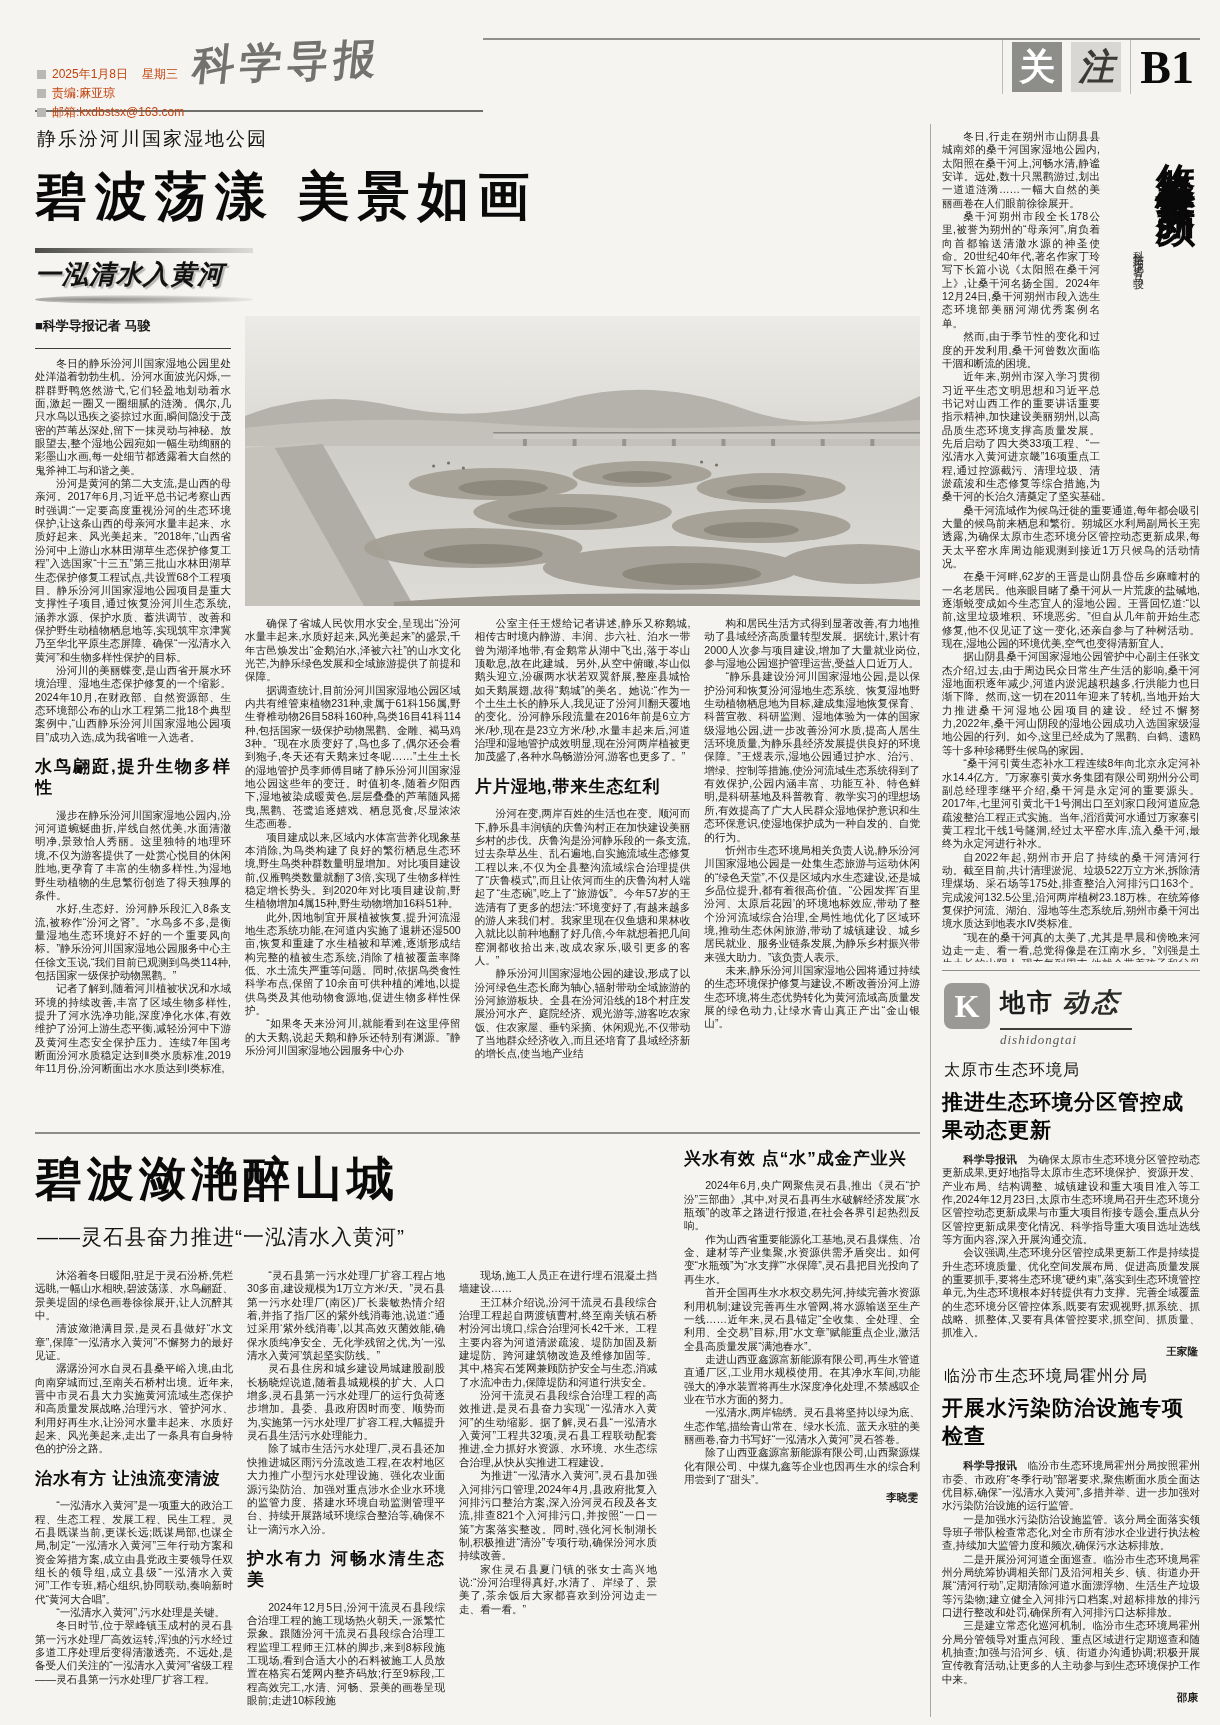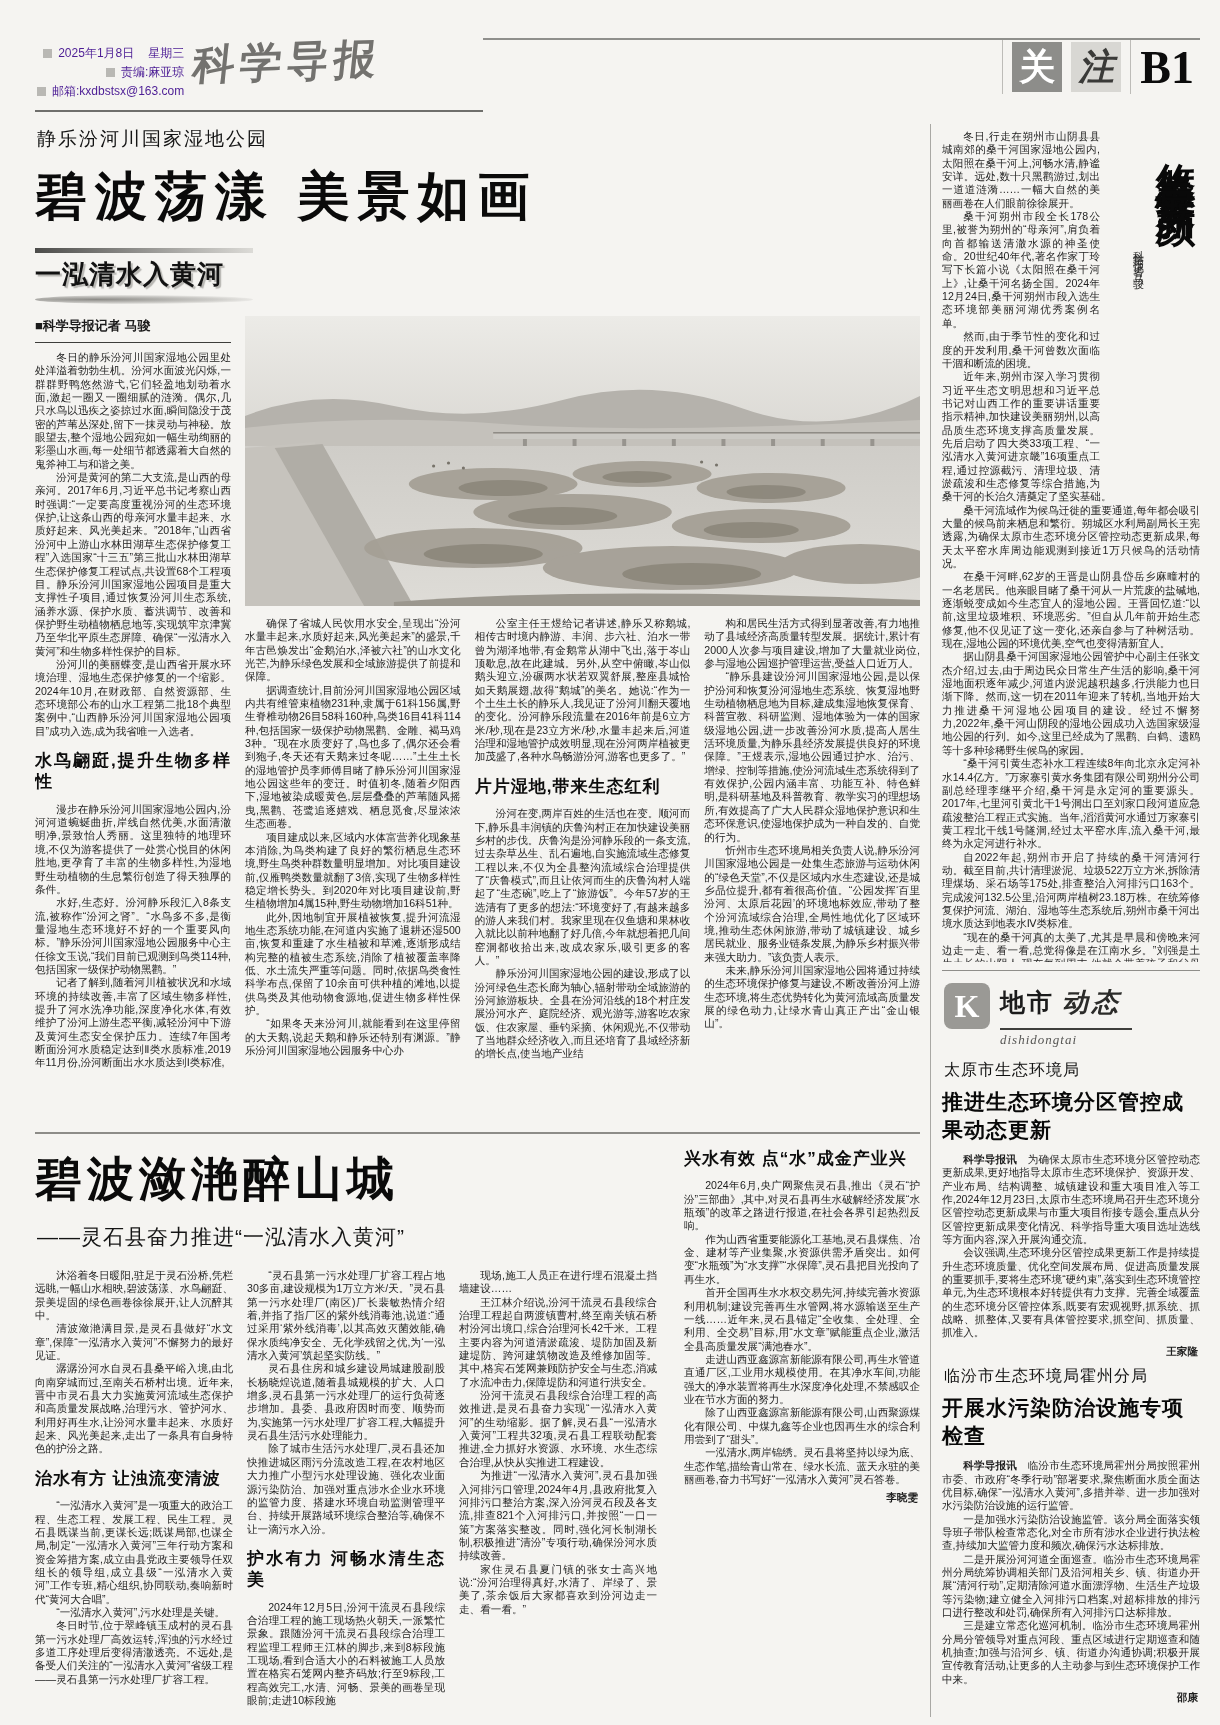--- a/index.html
+++ b/index.html
@@ -3,21 +3,21 @@
 <meta charset="utf-8">
 <style>
   html,body{margin:0;padding:0;background:#e6e5e2;}
   .page{position:relative;width:1220px;height:1725px;background:#f5f4f1;margin:0 auto;
         box-sizing:border-box;padding:26px 20px 16px 35px;overflow:hidden;
         font-family:"Liberation Sans",sans-serif;color:#1b1b1b;}
   
   .topbar{position:relative;height:92px;}
   .toprule{position:absolute;top:12px;left:448px;right:0;height:2px;background:#8f8f8c;}
   .headerleft{position:absolute;top:18px;left:0;width:448px;height:66px;border-bottom:2px solid #6f6f6c;}
-  .hmeta{position:absolute;top:0;left:2px;font-size:12px;line-height:19px;color:#4c1d95;white-space:nowrap;text-align:right;}
+  .hmeta{position:absolute;top:21px;left:2px;font-size:12px;line-height:19px;color:#c2410c;white-space:nowrap;}
   .hline{display:block;}
   .sq{display:inline-block;width:9px;height:9px;background:#b9b8b4;margin-right:6px;vertical-align:middle;}
   .wd{margin-left:14px;}
   .masthead{position:absolute;left:158px;top:8px;font-family:"Liberation Serif",serif;font-size:42px;
             font-weight:700;color:#73726f;letter-spacing:5px;transform:rotate(-2deg) skewX(-8deg);}
   .section-block{position:absolute;right:6px;top:14px;display:flex;align-items:center;gap:9px;}
   .vbar{width:1px;height:54px;background:#bdbcb8;}
   .secbox{width:50px;height:50px;display:flex;align-items:center;justify-content:center;
           font-size:36px;font-weight:900;}
   .secbox.dark{background:#8d8d8a;color:#fff;}
@@ -32,26 +32,26 @@
   .coltext{font-size:10.6px;line-height:1.26;text-align:justify;color:#1e1e1e;}
   .para{margin:0;text-indent:2em;}
   .col-subhead{font-size:17px;font-weight:800;margin:12px 0 10px;color:#0d0d0d;letter-spacing:1px;}
   .byline-right{margin:5px 2px 0 0;text-align:right;font-weight:700;text-indent:0;}
   .lead{font-weight:800;}
   
   .kicker{font-size:19px;letter-spacing:2px;margin:8px 0 10px 2px;color:#141414;}
   .headline{font-size:52px;font-weight:900;letter-spacing:8px;margin:0 0 16px;color:#0a0a0a;}
   .badge{width:218px;margin:2px 0 12px;}
   .badge-bar{height:5px;background:linear-gradient(90deg,#4c4c4a,#dcdbd7);margin-bottom:4px;}
-  .badge-text{font-size:26px;font-weight:900;letter-spacing:1px;color:#121212;
+  .badge-text{font-size:26px;font-weight:900;font-style:italic;letter-spacing:1px;color:#121212;
               text-shadow:2px 2px 1px #b7b6b2;white-space:nowrap;}
   .badge-swoosh{height:9px;margin-top:3px;border-radius:50%;
               background:radial-gradient(ellipse at 28% 50%,#8d8c88 0%,rgba(150,149,145,.4) 55%,rgba(245,244,241,0) 78%);}
   .ma-grid{display:grid;grid-template-columns:196px 1fr;column-gap:14px;}
-  .byline{font-size:13px;font-weight:700;border-bottom:1px solid #3d3d3b;padding:1px 0 7px;margin-bottom:8px;}
+  .byline{font-size:13px;font-weight:700;border-bottom:1px solid #3d3d3b;padding:1px 0 13px;margin-bottom:8px;}
   .h-col1{height:742px;overflow:hidden;}
   .photo{height:290px;margin-bottom:11px;overflow:hidden;}
   .photo svg{display:block;width:100%;height:100%;}
   .ma-cols{display:flex;gap:14px;height:505px;overflow:hidden;}
   .ma-cols .coltext{flex:1;min-width:0;overflow:hidden;}
   .hdivider{border-top:2px solid #8d8c88;margin-top:10px;}
   
   .bottom-article{display:grid;grid-template-columns:1fr 236px;column-gap:18px;padding-top:12px;gap:27px;}
   .ba-headline{font-family:"Liberation Serif",serif;font-size:47px;font-weight:900;letter-spacing:5px;margin:2px 0 12px;color:#0a0a0a;}
   .ba-subtitle{font-size:21px;letter-spacing:1px;margin:0 0 18px 2px;color:#151515;}
@@ -245,22 +245,22 @@
               </div>
           </div>
         </div>
         <div class="ba-col4">
           <div class="coltext">
               <h4 class="col-subhead">兴水有效 点“水”成金产业兴</h4>
               <p class="para">2024年6月,央广网聚焦灵石县,推出《灵石“护汾”三部曲》,其中,对灵石县再生水破解经济发展“水瓶颈”的改革之路进行报道,在社会各界引起热烈反响。</p>
               <p class="para">作为山西省重要能源化工基地,灵石县煤焦、冶金、建材等产业集聚,水资源供需矛盾突出。如何变“水瓶颈”为“水支撑”“水保障”,灵石县把目光投向了再生水。</p>
               <p class="para">首开全国再生水水权交易先河,持续完善水资源利用机制;建设完善再生水管网,将水源输送至生产一线……近年来,灵石县锚定“全收集、全处理、全利用、全交易”目标,用“水文章”赋能重点企业,激活全县高质量发展“满池春水”。</p>
               <p class="para">走进山西亚鑫源富新能源有限公司,再生水管道直通厂区,工业用水规模使用。在其净水车间,功能强大的净水装置将再生水深度净化处理,不禁感叹企业在节水方面的努力。</p>
+              <p class="para">一泓清水,两岸锦绣。灵石县将坚持以绿为底、生态作笔,描绘青山常在、绿水长流、蓝天永驻的美丽画卷,奋力书写好“一泓清水入黄河”灵石答卷。</p>
               <p class="para">除了山西亚鑫源富新能源有限公司,山西聚源煤化有限公司、中煤九鑫等企业也因再生水的综合利用尝到了“甜头”。</p>
-              <p class="para">一泓清水,两岸锦绣。灵石县将坚持以绿为底、生态作笔,描绘青山常在、绿水长流、蓝天永驻的美丽画卷,奋力书写好“一泓清水入黄河”灵石答卷。</p>
               <p class="byline-right">李晓雯</p>
             </div>
         </div>
       </section>
 
     </div>
 
     <div class="vdivider"></div>
 
     <aside class="rail">

